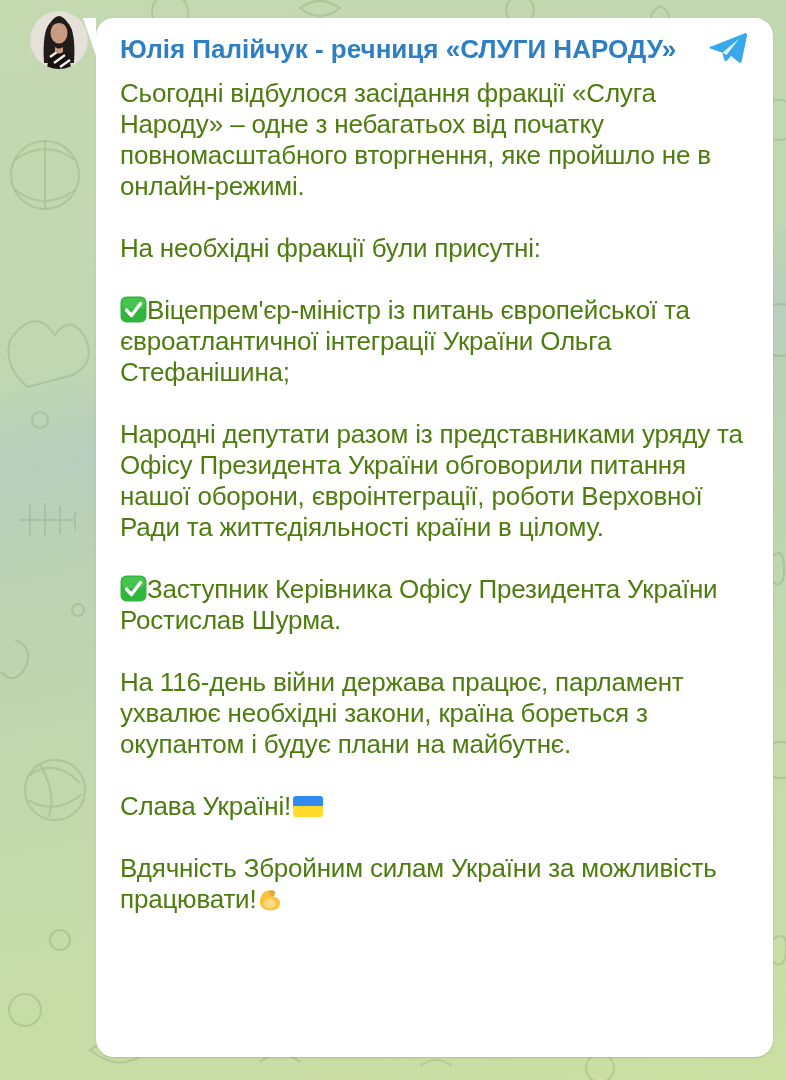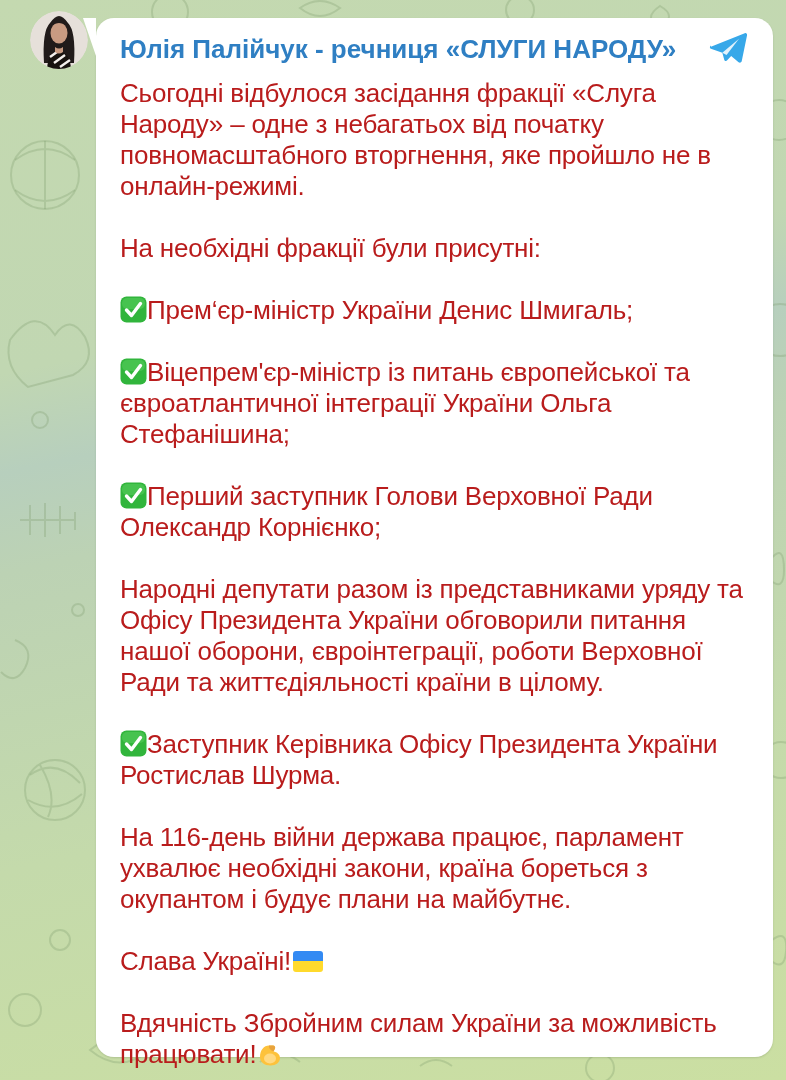--- a/index.html
+++ b/index.html
@@ -31,21 +31,21 @@
   .header-row{
     display:flex;align-items:center;justify-content:space-between;
     margin-bottom:11px;
   }
   .channel-name{
     color:#2f7fc3;font-weight:bold;font-size:26px;line-height:32px;
     cursor:pointer;
   }
   .plane-wrap{width:40px;height:36px;flex:0 0 auto;margin-left:10px;cursor:pointer;}
   .body-text{
-    font-size:26px;line-height:31px;color:#b91c1c;
+    font-size:26px;line-height:31px;color:#4d7c0f;
     letter-spacing:-0.2px;
     flex:1 1 auto;
   }
   .para{margin:0 0 31px 0;}
   .para:last-child{margin-bottom:0;}
   .emoji-inline{display:inline-block;vertical-align:-5px;}
   .check-box{display:inline-block;width:27px;height:27px;vertical-align:-4px;}
   .flag-box{
     display:inline-block;width:30px;height:21px;vertical-align:-2px;
     border-radius:3px;overflow:hidden;margin-left:2px;
@@ -108,31 +108,21 @@
       </span>
     </div>
 
     <div class="body-text" id="paragraphs">
         <div class="para">Сьогодні відбулося засідання фракції «Слуга Народу» – одне з небагатьох від початку повномасштабного вторгнення, яке пройшло не в онлайн-режимі.</div>
         <div class="para">На необхідні фракції були присутні:</div>
         <div class="para"><span class="check-box"><svg width="27" height="27" viewBox="0 0 27 27">
               <rect x="0.5" y="0.5" width="26" height="26" rx="6" fill="#31b53c"></rect>
               <rect x="2" y="2" width="23" height="11" rx="5" fill="#5ace5f" fill-opacity="0.55"></rect>
               <path d="M6.5 14 l5 5.5 L20.5 7.5" stroke="#ffffff" stroke-width="3.4" fill="none" stroke-linecap="round" stroke-linejoin="round"></path>
-            </svg></span>Прем‘єр-міністр України Денис Шмигаль;</div>
-        <div class="para"><span class="check-box"><svg width="27" height="27" viewBox="0 0 27 27">
-              <rect x="0.5" y="0.5" width="26" height="26" rx="6" fill="#31b53c"></rect>
-              <rect x="2" y="2" width="23" height="11" rx="5" fill="#5ace5f" fill-opacity="0.55"></rect>
-              <path d="M6.5 14 l5 5.5 L20.5 7.5" stroke="#ffffff" stroke-width="3.4" fill="none" stroke-linecap="round" stroke-linejoin="round"></path>
             </svg></span>Віцепрем'єр-міністр із питань європейської та євроатлантичної інтеграції України Ольга Стефанішина;</div>
-        <div class="para"><span class="check-box"><svg width="27" height="27" viewBox="0 0 27 27">
-              <rect x="0.5" y="0.5" width="26" height="26" rx="6" fill="#31b53c"></rect>
-              <rect x="2" y="2" width="23" height="11" rx="5" fill="#5ace5f" fill-opacity="0.55"></rect>
-              <path d="M6.5 14 l5 5.5 L20.5 7.5" stroke="#ffffff" stroke-width="3.4" fill="none" stroke-linecap="round" stroke-linejoin="round"></path>
-            </svg></span>Перший заступник Голови Верховної Ради Олександр Корнієнко;</div>
         <div class="para">Народні депутати разом із представниками уряду та Офісу Президента України обговорили питання нашої оборони, євроінтеграції, роботи Верховної Ради та життєдіяльності країни в цілому.</div>
         <div class="para"><span class="check-box"><svg width="27" height="27" viewBox="0 0 27 27">
               <rect x="0.5" y="0.5" width="26" height="26" rx="6" fill="#31b53c"></rect>
               <rect x="2" y="2" width="23" height="11" rx="5" fill="#5ace5f" fill-opacity="0.55"></rect>
               <path d="M6.5 14 l5 5.5 L20.5 7.5" stroke="#ffffff" stroke-width="3.4" fill="none" stroke-linecap="round" stroke-linejoin="round"></path>
             </svg></span>Заступник Керівника Офісу Президента України Ростислав Шурма.</div>
         <div class="para">На 116-день війни держава працює, парламент ухвалює необхідні закони, країна бореться з окупантом і будує плани на майбутнє.</div>
         <div class="para">Слава Україні!<span class="flag-box"></span></div>
         <div class="para">Вдячність Збройним силам України за можливість працювати!<span class="emoji-inline"><svg width="27" height="27" viewBox="0 0 27 27">
               <path d="M4 16 C4 9 8 4.5 13 4.5 L17 4.5 C18.6 4.5 19.6 6 19 7.5 L17.5 10.5 C21 11 24 13.5 24 17 C24 21.5 20 24.5 14.5 24.5 C8.5 24.5 4 21.5 4 16 Z" fill="#fdc23c"></path>

